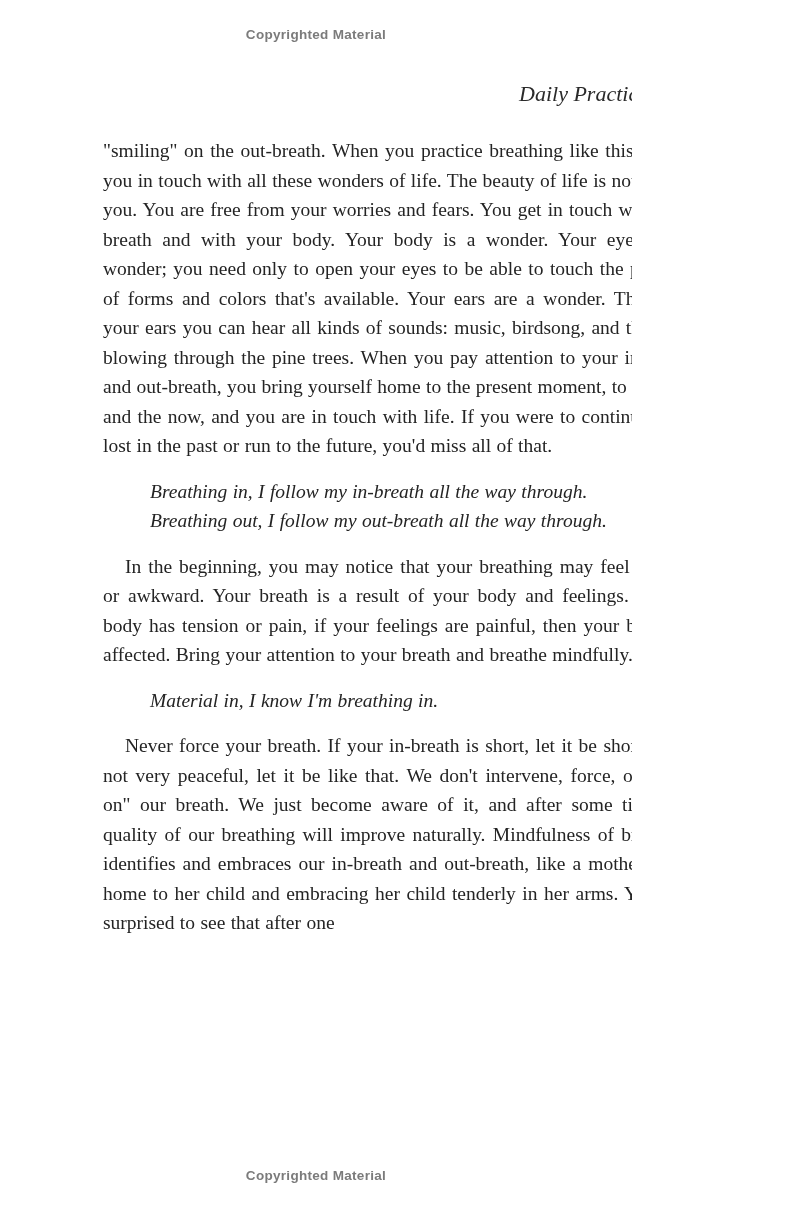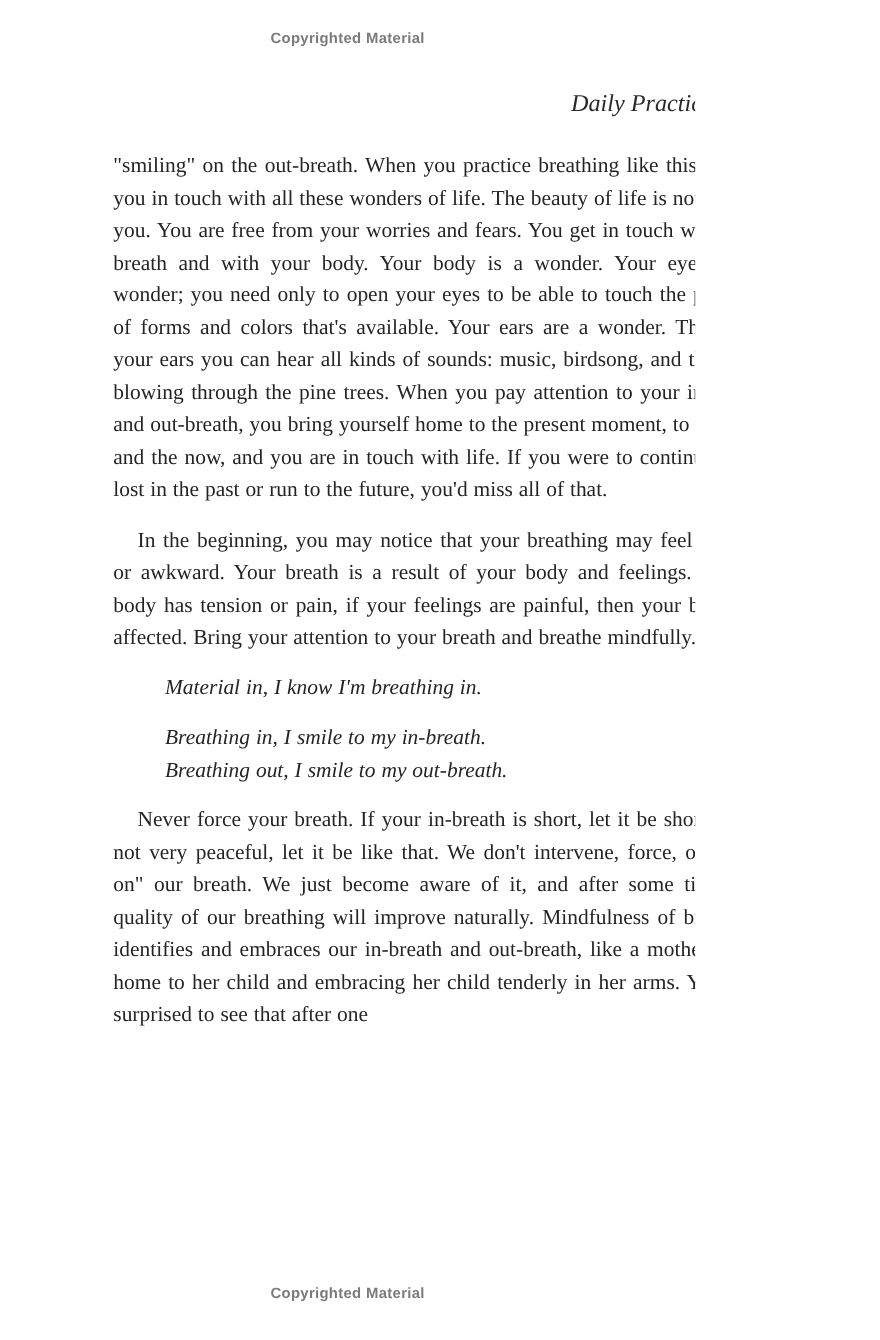--- a/index.html
+++ b/index.html
@@ -76,31 +76,31 @@
 
   <div class="running-header">
     <span class="header-title">Daily Practices</span>
     <span class="page-number">5</span>
   </div>
 
   <div class="content">
 
     <p class="para">"smiling" on the out-breath. When you practice breathing like this, it puts you in touch with all these wonders of life. The beauty of life is nourishing you. You are free from your worries and fears. You get in touch with your breath and with your body. Your body is a wonder. Your eyes are a wonder; you need only to open your eyes to be able to touch the paradise of forms and colors that's available. Your ears are a wonder. Thanks to your ears you can hear all kinds of sounds: music, birdsong, and the wind blowing through the pine trees. When you pay attention to your in-breath and out-breath, you bring yourself home to the present moment, to the here and the now, and you are in touch with life. If you were to continue to be lost in the past or run to the future, you'd miss all of that.</p>
 
+    <div class="verse">
+      <div class="verse-line">Breathing in, I follow my in-breath all the way through.</div>
+      <div class="verse-line">Breathing out, I follow my out-breath all the way through.</div>
+    </div>
 
     <p class="para indent">In the beginning, you may notice that your breathing may feel labored or awkward. Your breath is a result of your body and feelings. If your body has tension or pain, if your feelings are painful, then your breath is affected. Bring your attention to your breath and breathe mindfully.</p>
 
     <div class="verse">
       <div class="verse-line">Material in, I know I'm breathing in.</div>
     </div>
 
-    <div class="verse">
-      <div class="verse-line">Breathing in, I smile to my in-breath.</div>
-      <div class="verse-line">Breathing out, I smile to my out-breath.</div>
-    </div>
 
     <p class="para indent">Never force your breath. If your in-breath is short, let it be short. If it's not very peaceful, let it be like that. We don't intervene, force, or "work on" our breath. We just become aware of it, and after some time, the quality of our breathing will improve naturally. Mindfulness of breathing identifies and embraces our in-breath and out-breath, like a mother going home to her child and embracing her child tenderly in her arms. You'll be surprised to see that after one</p>
 
   </div>
 
   <div class="copyright bottom">Copyrighted Material</div>
 
 </div>
 
 </body></html>

